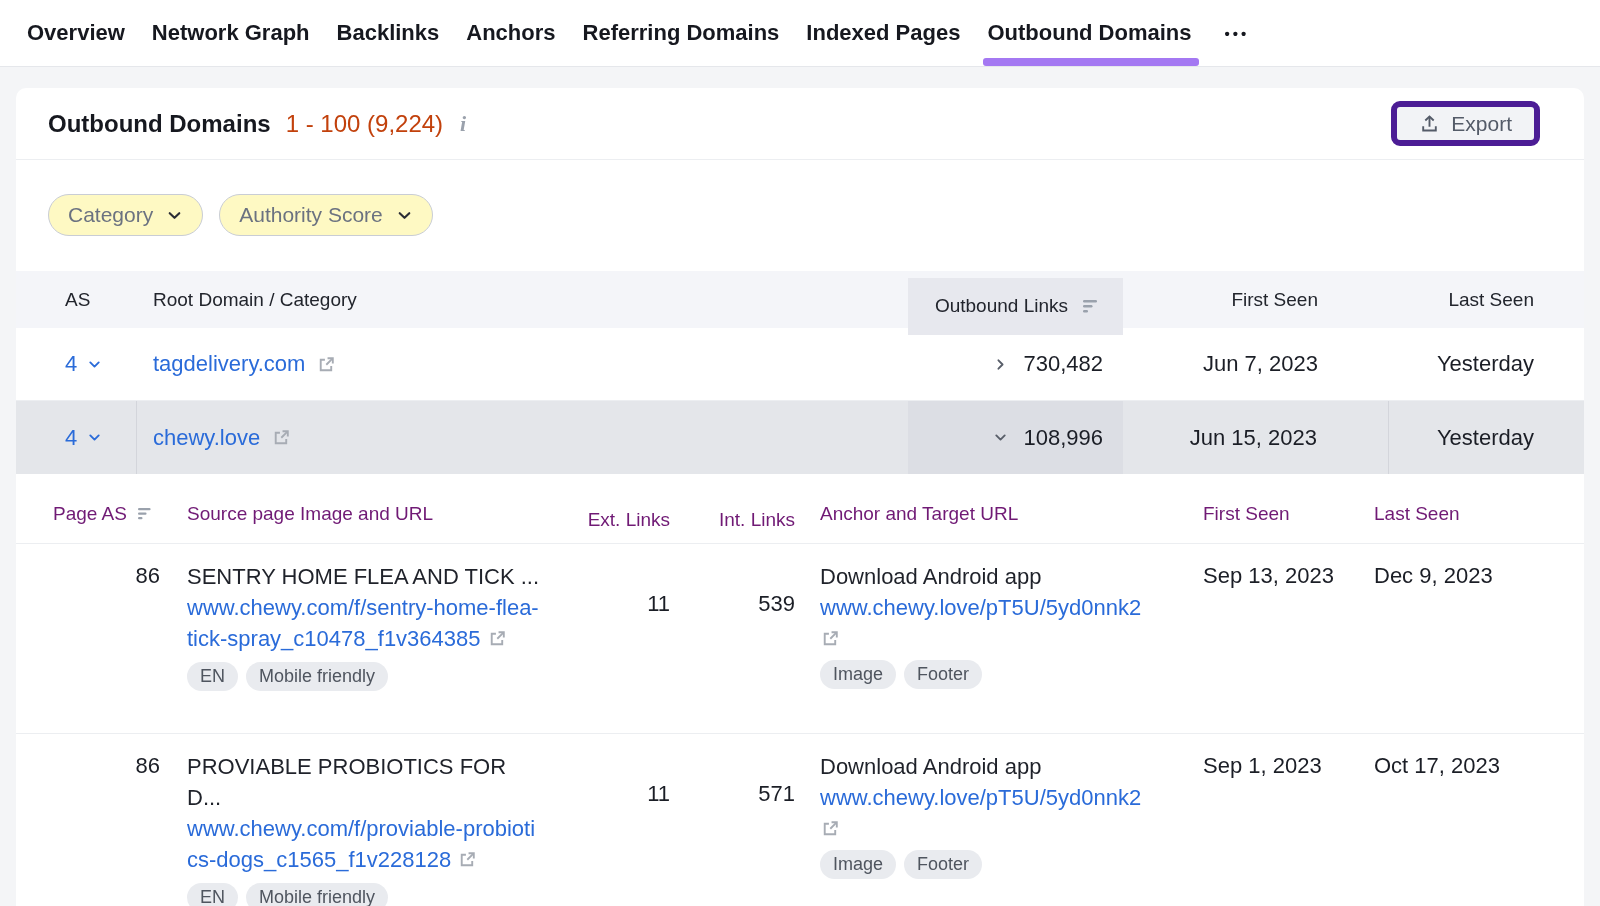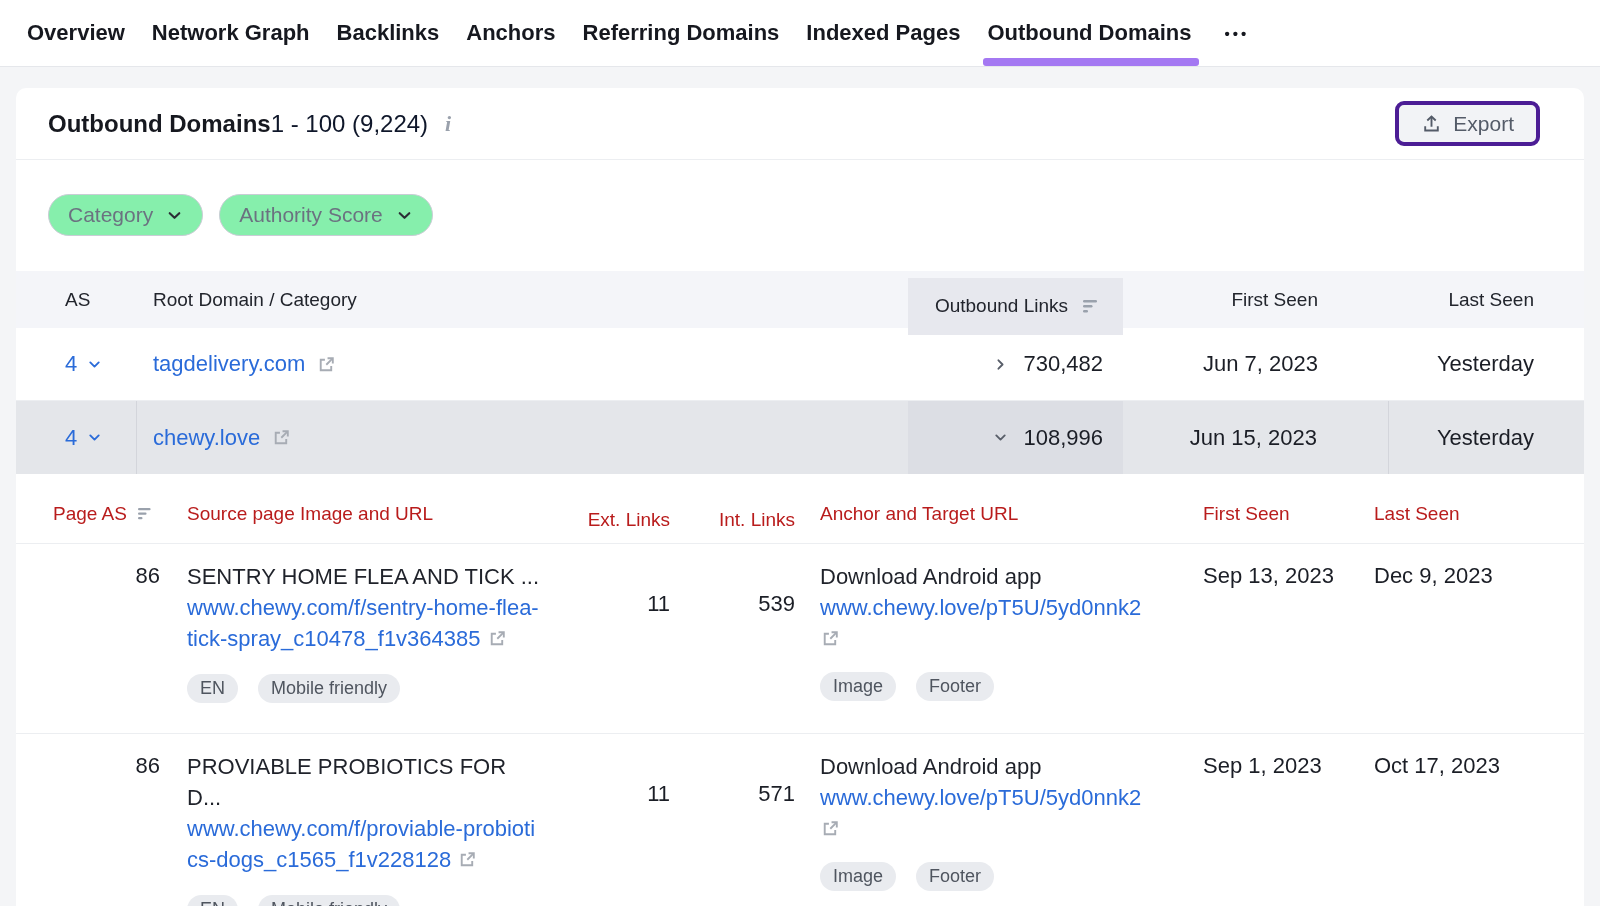--- a/index.html
+++ b/index.html
@@ -16,31 +16,31 @@
   .tab.active::after { content:""; position:absolute; left:-4px; right:-7px; bottom:0;
          height:8px; border-radius:3px; background:var(--accent,#a478f2); }
   .tab-more { display:flex; align-items:center; font-size:15px; font-weight:700;
          letter-spacing:3px; color:#16181f; cursor:pointer; padding:0 6px; }
   
   .page { padding:21px 16px 0; }
   .card { background:#fff; border-radius:10px 10px 0 0; min-height:818px; overflow:hidden; }
   .card-head { display:flex; align-items:center; height:72px; padding:0 44px 0 32px;
                border-bottom:1px solid #eceef1; }
   .title { font-size:24px; font-weight:700; color:#16181f; }
-  .range { font-size:24px; color:#0f172a; }
+  .range { font-size:24px; color:#c2410c; margin-left:15px; }
   .info  { font-family:"Liberation Serif", serif; font-style:italic; font-weight:700;
            font-size:22px; color:#9aa1ac; margin-left:17px; }
   .export-btn { margin-left:auto; display:flex; align-items:center; gap:11px; height:45px;
-           padding:0 22px; background:#f2f3f6; border:4px solid #4c1d95; border-radius:9px;
+           padding:0 22px; background:#f2f3f6; border:6px solid #4c1d95; border-radius:9px;
            font-size:21px; color:#545b68; cursor:pointer; }
   
   .filters { display:flex; gap:16px; padding:34px 32px 35px; }
   .pill { display:flex; align-items:center; gap:13px; height:42px; padding:0 19px;
           border:1px solid #c9cdd5; border-radius:22px; font-size:21px; color:#6b7280;
-          background:#86efac; cursor:pointer; }
+          background:#fef9c3; cursor:pointer; }
   
   .mrow { display:grid; grid-template-columns:121px 1fr 215px 266px 147px;
           padding-right:48px; align-items:center; }
   .mhead { background:#f4f5f9; height:57px; font-size:19px; color:#22252d; }
   .mc-as { padding-left:49px; height:100%; display:flex; align-items:center; }
   .mc-domain { padding-left:16px; }
   .mc-links { display:flex; justify-content:flex-end; align-items:center; gap:15px;
               padding-right:20px; height:100%; }
   .mhead .mc-links { background:#e7e8ee;margin-top:13px; }
   .mc-first { display:flex; justify-content:flex-end; align-items:center;
@@ -53,37 +53,37 @@
   .row-expanded .mc-first { border-right:1px solid #d3d5db; }
   .as-link { color:var(--link,#2a6bd9); display:inline-flex; align-items:center; gap:10px;
              font-size:22px; cursor:pointer; }
   .domain-link { color:var(--link,#2a6bd9); font-size:22px; display:inline-flex;
              align-items:center; gap:11px; cursor:pointer; }
   .num { font-size:22px; color:#1b1e26; }
   
   .nrow { display:grid; grid-template-columns:107px 385px 125px 125px 385px 194px 1fr;
           padding:0 32px 0 37px; }
   .nhead { height:70px; align-items:center; padding-top:10px; font-size:19px;
-           color:#b91c1c; border-bottom:1px solid #eceef1; background:#fff; }
+           color:#701a75; border-bottom:1px solid #eceef1; background:#fff; }
   .nc-pageas-h { display:flex; align-items:center; gap:11px; }
   .nc-src { padding-left:27px; }
   .nc-num { text-align:right;margin-top:12px; }
   .nc-anchor { padding-left:25px; }
   .nc-first { padding-left:23px; }
   .ndata { padding-top:17px; padding-bottom:20px; border-bottom:1px solid #eceef1;
            font-size:22px; align-items:start; background:#fff; }
   .ndata.tall { min-height:190px; }
   .ndata.short { min-height:166px; }
   .nv-pageas { text-align:right; padding-top:2px; }
   .src-title, .anchor-text { font-size:22px; line-height:31px; color:#1f222a; }
   .src-url, .target-url { color:var(--link,#2a6bd9); font-size:22px; line-height:31px;
            word-break:break-all; cursor:pointer; }
   .src-url { display:inline-block; width:352px; }
   .icon-line { margin-top:3px; }
-  .badges { display:flex; gap:20px; margin-top:20px; }
+  .badges { display:flex; gap:8px; margin-top:8px; }
   .badge { background:#e9ebef; color:#4f555f; font-size:18px; line-height:18px;
            padding:5px 13px 6px; border-radius:15px; white-space:nowrap; }
   .nv-num { text-align:right; padding-top:2px;margin-top:28px; }
   .nv-date { padding-top:2px; }
   .ext-ic { flex:none; vertical-align:-3px; }
 </style>
 </head>
 <body>
 
 <nav class="topnav">

